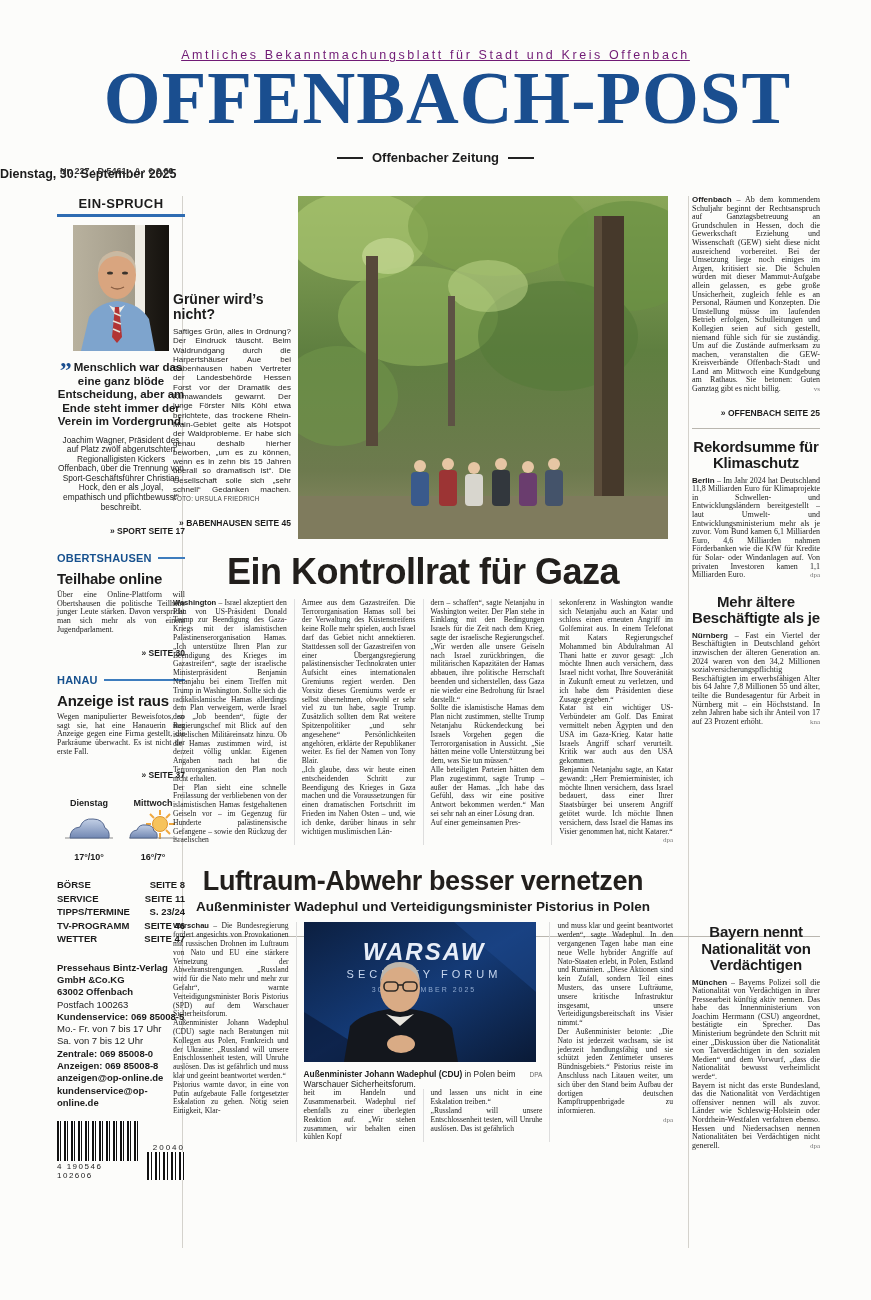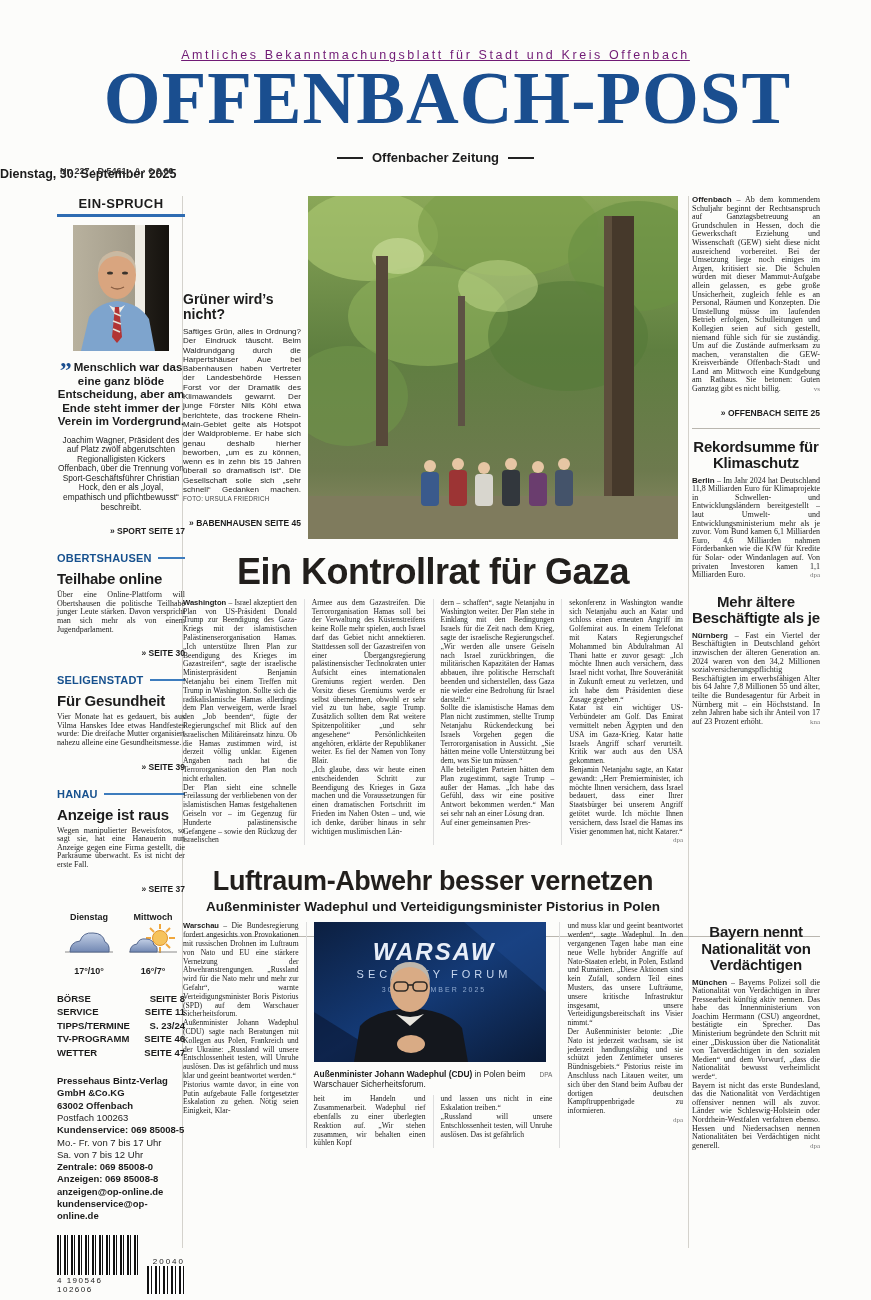--- a/index.html
+++ b/index.html
@@ -54,42 +54,42 @@
   
   .publisher{margin-top:16px;font-size:9.5px;line-height:12.3px;}
   .publisher .b{font-weight:bold;}
   
   .barcode-wrap{margin-top:12px;display:flex;align-items:flex-end;gap:8px;}
   .bars-main{width:82px;height:40px;background:repeating-linear-gradient(90deg,#111 0 2px,#fff 2px 3px,#111 3px 4px,#fff 4px 7px);}
   .bars-num{font-size:8px;letter-spacing:1.5px;margin-top:1px;}
   .bars-side-num{font-size:8px;letter-spacing:2px;text-align:right;}
   .bars-side{width:38px;height:28px;background:repeating-linear-gradient(90deg,#111 0 2px,#fff 2px 4px,#111 4px 5px,#fff 5px 8px);}
   
-  #center{position:absolute;left:183px;top:196px;width:500px;}
+  #center{position:absolute;left:173px;top:196px;width:500px;}
   .center-top{display:flex;}
   .gruener{width:125px;padding:96px 7px 0 0;box-sizing:border-box;}
   .gruener-head{font-size:14px;font-weight:bold;line-height:15px;margin-bottom:5px;}
   .gruener-body{font-size:8px;line-height:9.3px;text-align:justify;white-space:pre-line;hyphens:auto;}
   .credit{font-size:6.3px;color:#444;letter-spacing:0.2px;}
   .main-headline{margin-top:14px;text-align:center;font-size:36px;font-weight:bold;
                  letter-spacing:-0.5px;color:#221f1c;line-height:1.05;}
   .main-subhead{text-align:center;font-size:16.5px;margin-top:4px;color:#221f1c;}
   .cols{display:flex;margin-top:8px;}
   .cols>.col{flex:1;min-width:0;}
   .cols>.col+.col{border-left:1px solid #ddd;padding-left:7px;margin-left:7px;}
   .luft-headline{text-align:center;font-size:27px;font-weight:bold;letter-spacing:-0.4px;
                  color:#221f1c;line-height:1.05;}
   .luft-subhead{text-align:center;font-size:13.5px;font-weight:bold;margin-top:4px;}
   .luft-cols{display:flex;margin-top:8px;}
   .luft-col1,.luft-col4{width:119px;min-width:0;}
   .luft-mid{width:246px;margin:0 7px;padding:0 7px;border-left:1px solid #ddd;border-right:1px solid #ddd;}
   .caption{font-family:"Liberation Sans",sans-serif;font-size:8.4px;line-height:10px;margin-top:3px;}
   .caption b{font-weight:bold;}
   .cap-credit{float:right;font-size:6.5px;color:#666;margin-top:1px;}
-  .mid-cols{display:flex;margin-top:6px;}
+  .mid-cols{display:flex;}
   .mid-cols>div{flex:1;min-width:0;}
   .mid-cols>div+div{border-left:1px solid #ddd;padding-left:7px;margin-left:7px;}
   
   #right-rail{position:absolute;left:692px;top:196px;width:128px;height:1052px;}
   .rail-art-head{font-size:15px;font-weight:bold;text-align:center;line-height:16.5px;
                  letter-spacing:-0.2px;margin-bottom:5px;}
   .rail-sep{height:1px;background:#b9b6af;margin:10px 0;}
   .rail-art{margin-bottom:4px;}
   #bayern{position:absolute;top:728px;left:0;width:128px;}
   .photo-box{display:block;}
@@ -143,26 +143,20 @@
 
     <div class="quote"><span class="qmark">”</span><span>Menschlich war das eine ganz blöde Entscheidung, aber am Ende steht immer der Verein im Vordergrund.</span></div>
     <div class="attrib">Joachim Wagner, Präsident des auf Platz zwölf abgerutschten Regionalligisten Kickers Offenbach, über die Trennung von Sport-Geschäftsführer Christian Hock, den er als „loyal, empathisch und pflichtbewusst“ beschreibt.</div>
     <div class="ref">» SPORT SEITE 17</div>
 
     <div>
       <div class="kicker">OBERTSHAUSEN</div>
       <div class="rail-sec-head">Teilhabe online</div>
       <div class="serifbody">Über eine Online-Plattform will Obertshausen die politische Teilhabe junger Leute stärken. Davon verspricht man sich mehr als von einem Jugendparlament.</div>
       <div class="ref">» SEITE 30</div>
-    </div>
-    <div>
-      <div class="kicker">SELIGENSTADT</div>
-      <div class="rail-sec-head">Für Gesundheit</div>
-      <div class="serifbody">Vier Monate hat es gedauert, bis aus Vilma Hanskes Idee etwas Handfestes wurde: Die dreifache Mutter organisiert nahezu alleine eine Gesundheitsmesse.</div>
-      <div class="ref">» SEITE 39</div>
     </div>
     <div>
       <div class="kicker">HANAU</div>
       <div class="rail-sec-head">Anzeige ist raus</div>
       <div class="serifbody">Wegen manipulierter Beweisfotos, so sagt sie, hat eine Hanauerin nun Anzeige gegen eine Firma gestellt, die Parkräume überwacht. Es ist nicht der erste Fall.</div>
       <div class="ref">» SEITE 37</div>
     </div>
 
     <div class="weather">
       <div class="day">

